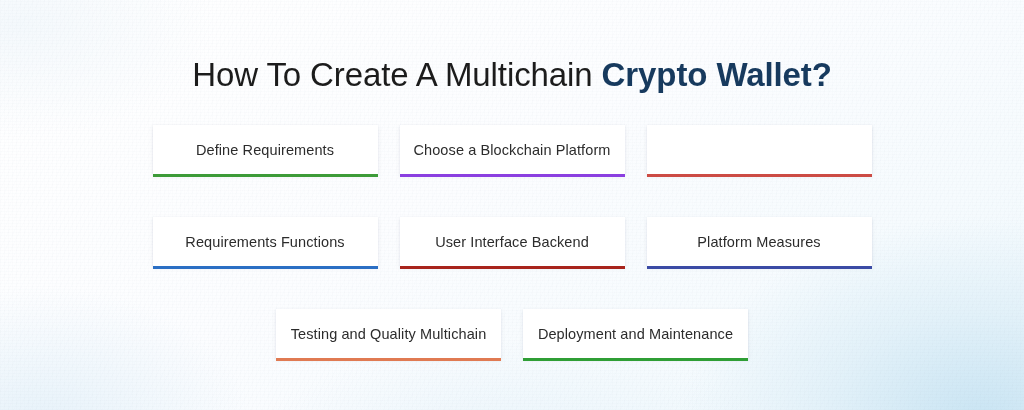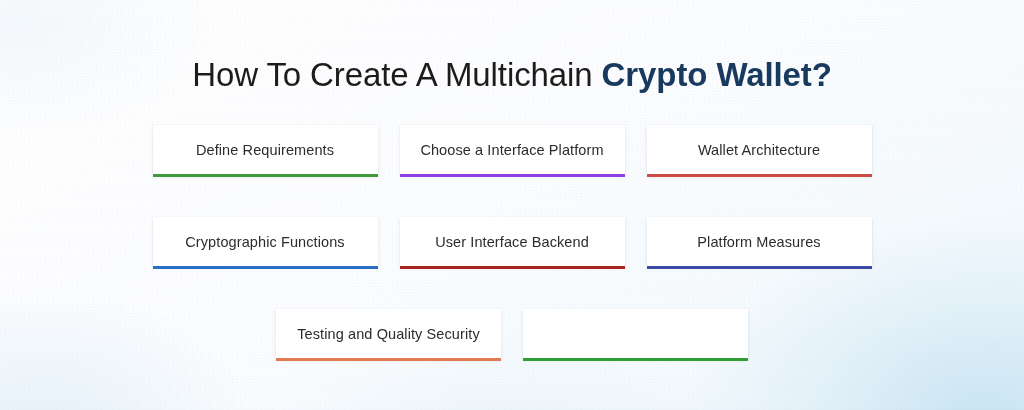--- a/index.html
+++ b/index.html
@@ -121,48 +121,48 @@
   </h1>
 
   <div id="cards-area">
 
     <div class="card-row">
       <div class="card">
         <span class="card-label">Define Requirements</span>
         <span class="card-accent" style="background-color: rgb(61, 155, 56);"></span>
       </div>
       <div class="card">
-        <span class="card-label">Choose a Interface Platform</span>
+        <span class="card-label">Choose a Blockchain Platform</span>
         <span class="card-accent" style="background-color: rgb(139, 63, 224);"></span>
       </div>
       <div class="card">
-        <span class="card-label">Wallet Architecture</span>
         <span class="card-accent" style="background-color: rgb(204, 75, 68);"></span>
       </div>
     </div>
 
     <div class="card-row">
       <div class="card">
-        <span class="card-label">Cryptographic Functions</span>
+        <span class="card-label">Requirements Functions</span>
         <span class="card-accent" style="background-color: rgb(43, 111, 196);"></span>
       </div>
       <div class="card">
         <span class="card-label">User Interface Backend</span>
         <span class="card-accent" style="background-color: rgb(168, 36, 28);"></span>
       </div>
       <div class="card">
         <span class="card-label">Platform Measures</span>
         <span class="card-accent" style="background-color: rgb(59, 75, 165);"></span>
       </div>
     </div>
 
     <div class="card-row">
       <div class="card wide" style="width: 225px;">
-        <span class="card-label">Testing and Quality Security</span>
+        <span class="card-label">Testing and Quality Multichain</span>
         <span class="card-accent" style="background-color: rgb(224, 122, 82); width: 225px;"></span>
       </div>
       <div class="card wide" style="width: 225px;">
+        <span class="card-label">Deployment and Maintenance</span>
         <span class="card-accent" style="background-color: rgb(47, 158, 53); width: 225px;"></span>
       </div>
     </div>
 
   </div>
 </div>
 
 </body></html>

